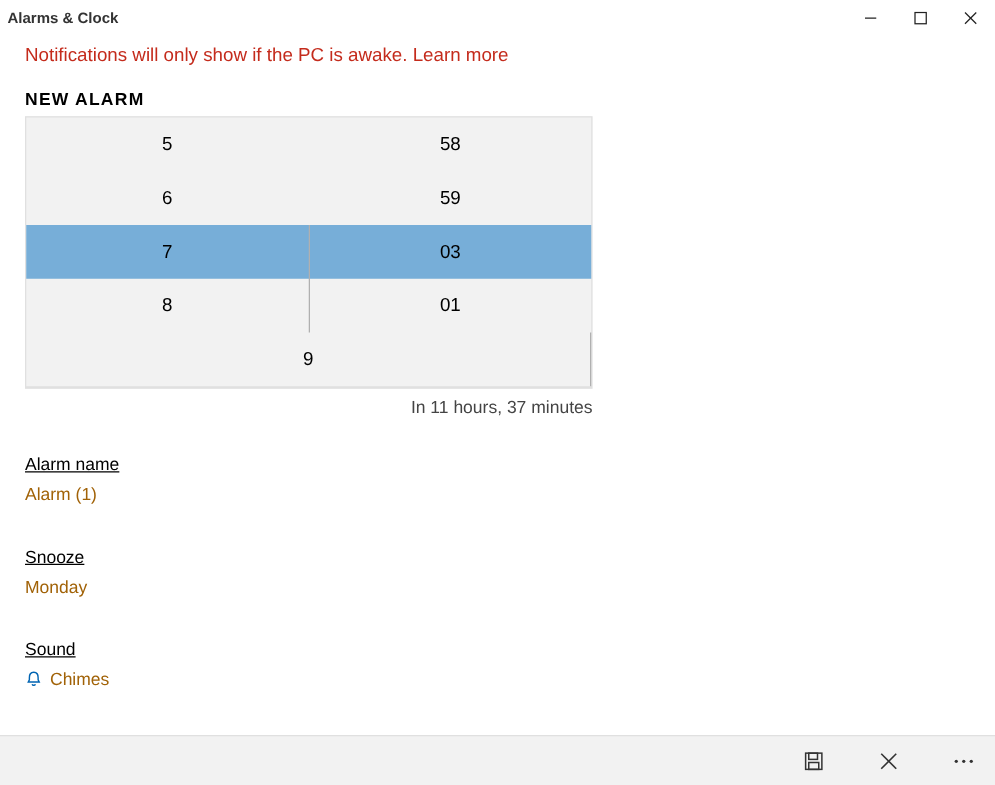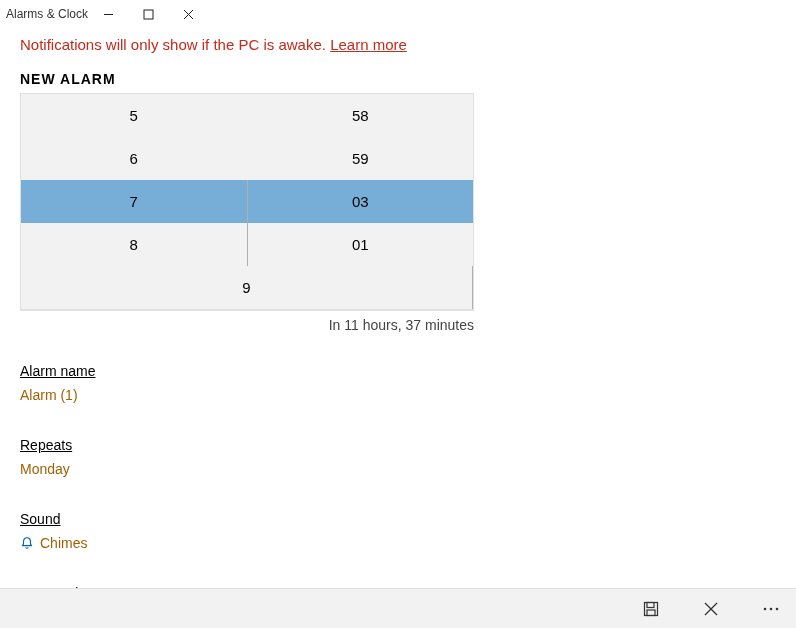--- a/index.html
+++ b/index.html
@@ -9,21 +9,23 @@
     height: 628px;
     background: #ffffff;
     overflow: hidden;
     color: #000;
     position: relative;
   }
   .titlebar {
     height: 28px;
     display: flex;
     align-items: center;
+    justify-content: space-between;
     padding-left: 6px;
+    font-weight: bold;
   }
   .title-text {
     font-size: 12px;
     color: #333;
   }
   .win-controls {
     display: flex;
     height: 100%;
   }
   .win-btn {
@@ -42,21 +44,20 @@
     padding-right: 20px;
   }
   .notif {
     color: #c42b1c;
     font-size: 15px;
     padding-top: 8px;
     padding-bottom: 10px;
   }
   .notif a {
     color: #c42b1c;
-    text-decoration: underline;
     cursor: pointer;
   }
   .new-alarm {
     font-size: 14px;
     font-weight: 700;
     letter-spacing: 1px;
     padding-top: 8px;
     padding-bottom: 6px;
   }
   .picker {
@@ -195,21 +196,21 @@
     <div class="picker-row">
       <div class="picker-cell">9</div>
     </div>
   </div>
 
   <div class="countdown">In 11 hours, 37 minutes</div>
 
   <div class="field-label">Alarm name</div>
   <div class="field-value">Alarm (1)</div>
 
-  <div class="field-label">Repeats</div>
+  <div class="field-label">Snooze</div>
   <div class="field-value">Monday</div>
 
   <div class="field-label">Sound</div>
   <div class="field-value">
     <span class="bell-icon">
       <svg viewBox="0 0 16 16" width="14" height="14" fill="none" stroke="#0064b2" stroke-width="1.3">
         <path d="M8 2 C5 2 4 4 4 7 L4 9 L3 11 L13 11 L12 9 L12 7 C12 4 11 2 8 2 Z"></path>
         <path d="M6.5 13 C6.8 13.8 7.3 14 8 14 C8.7 14 9.2 13.8 9.5 13"></path>
       </svg>
     </span>

